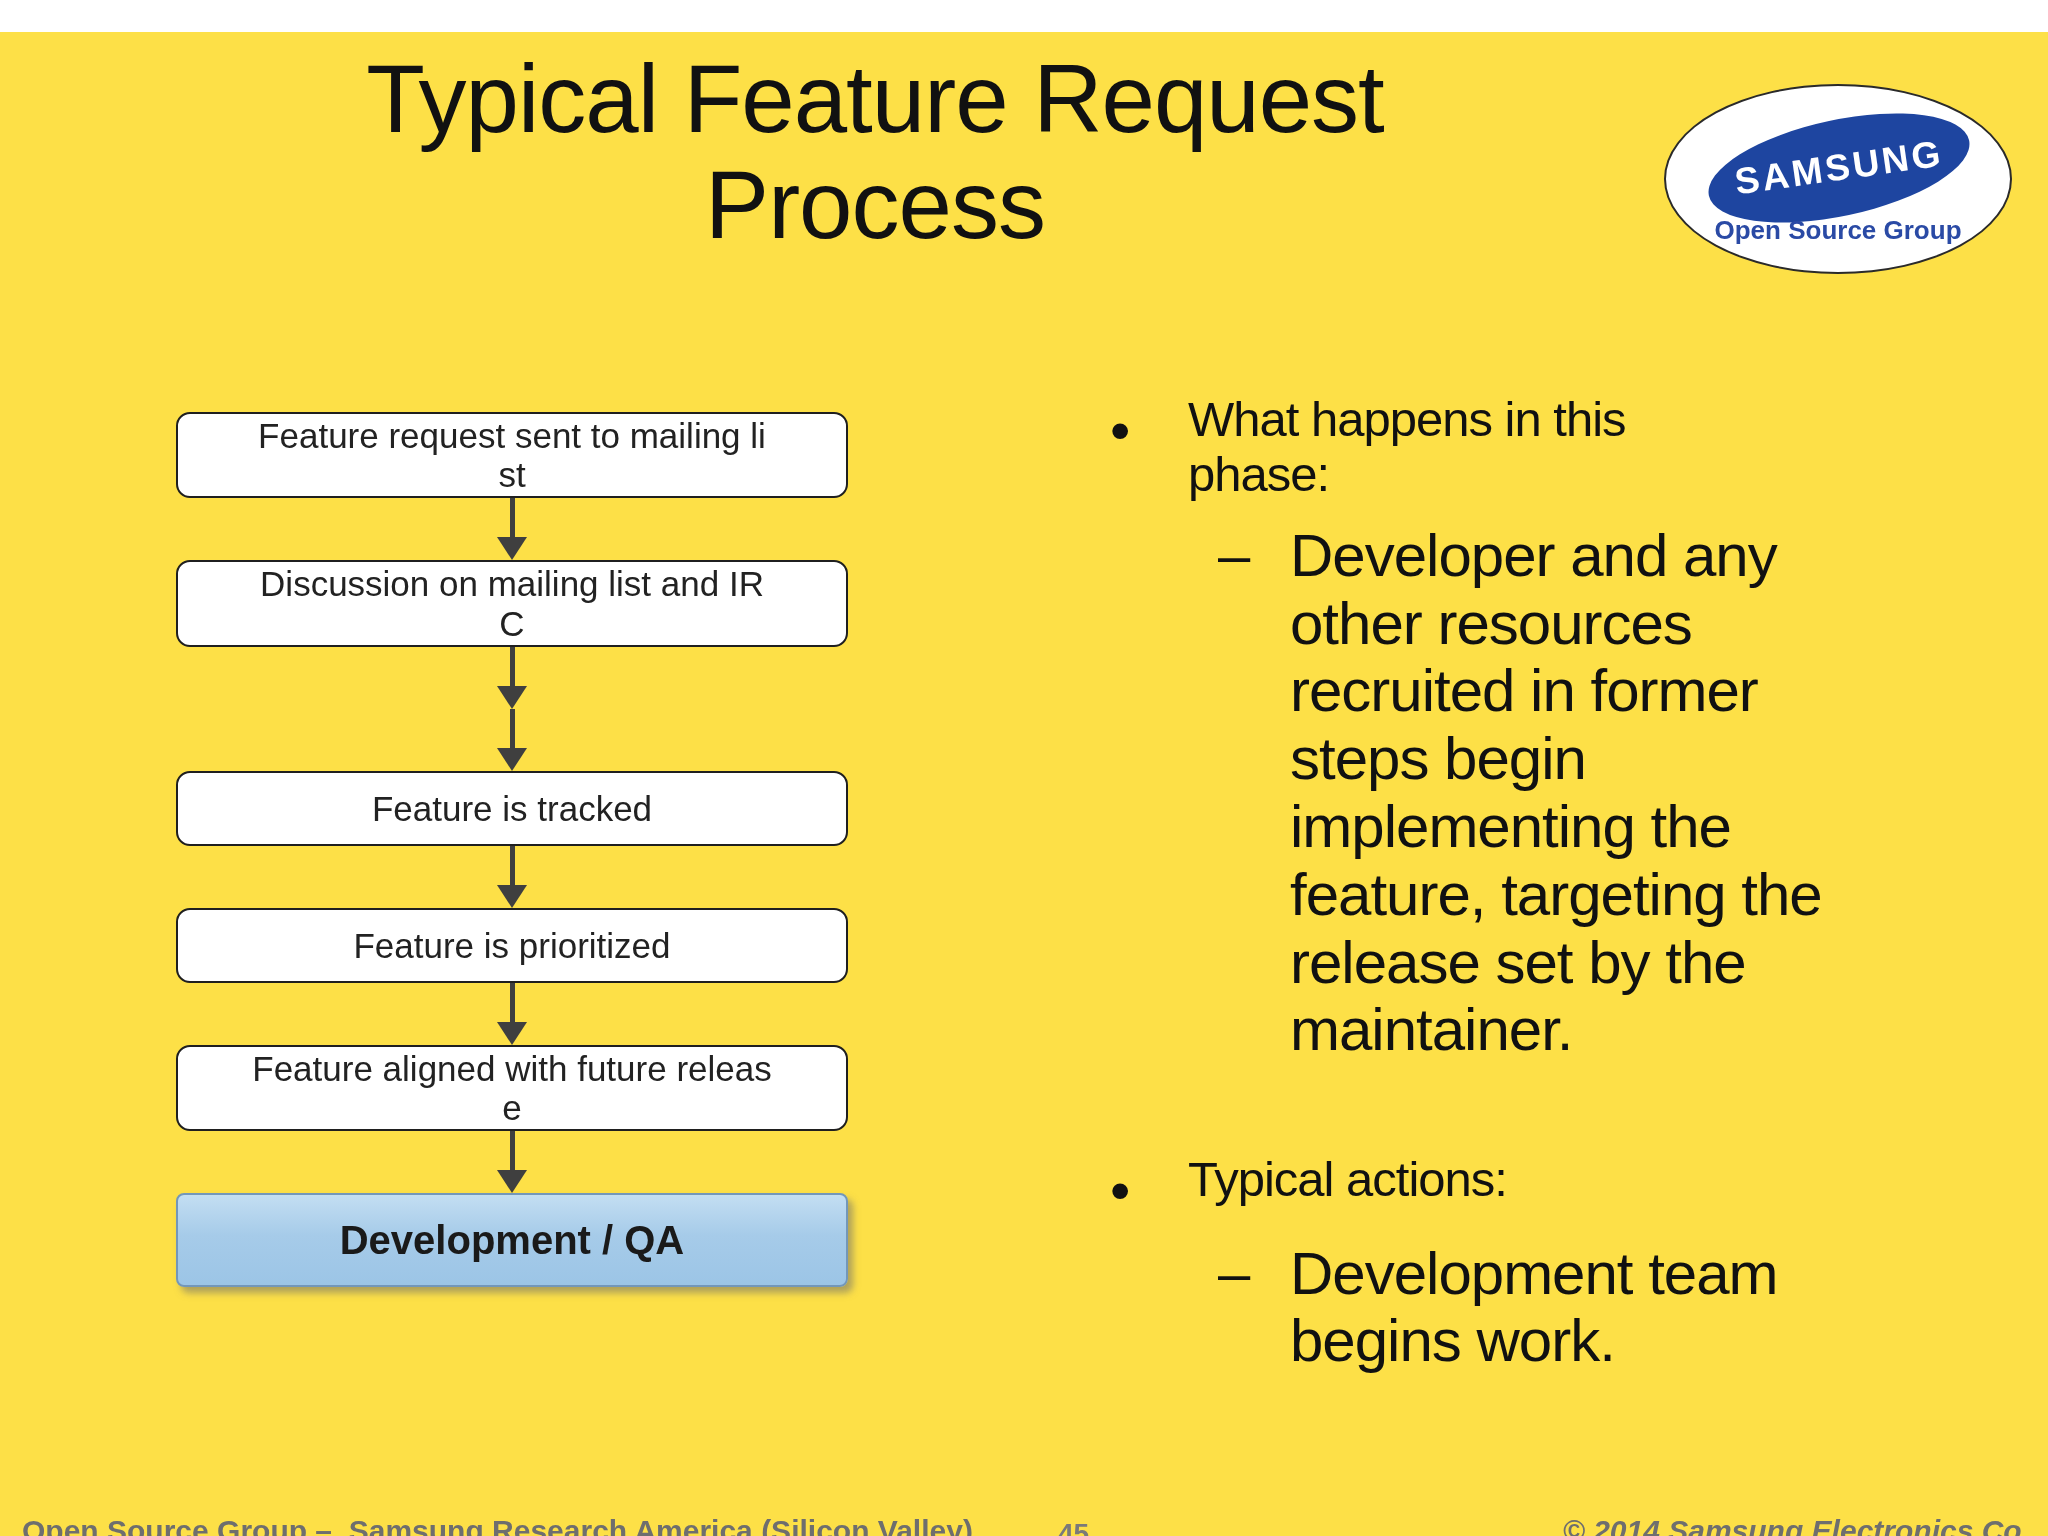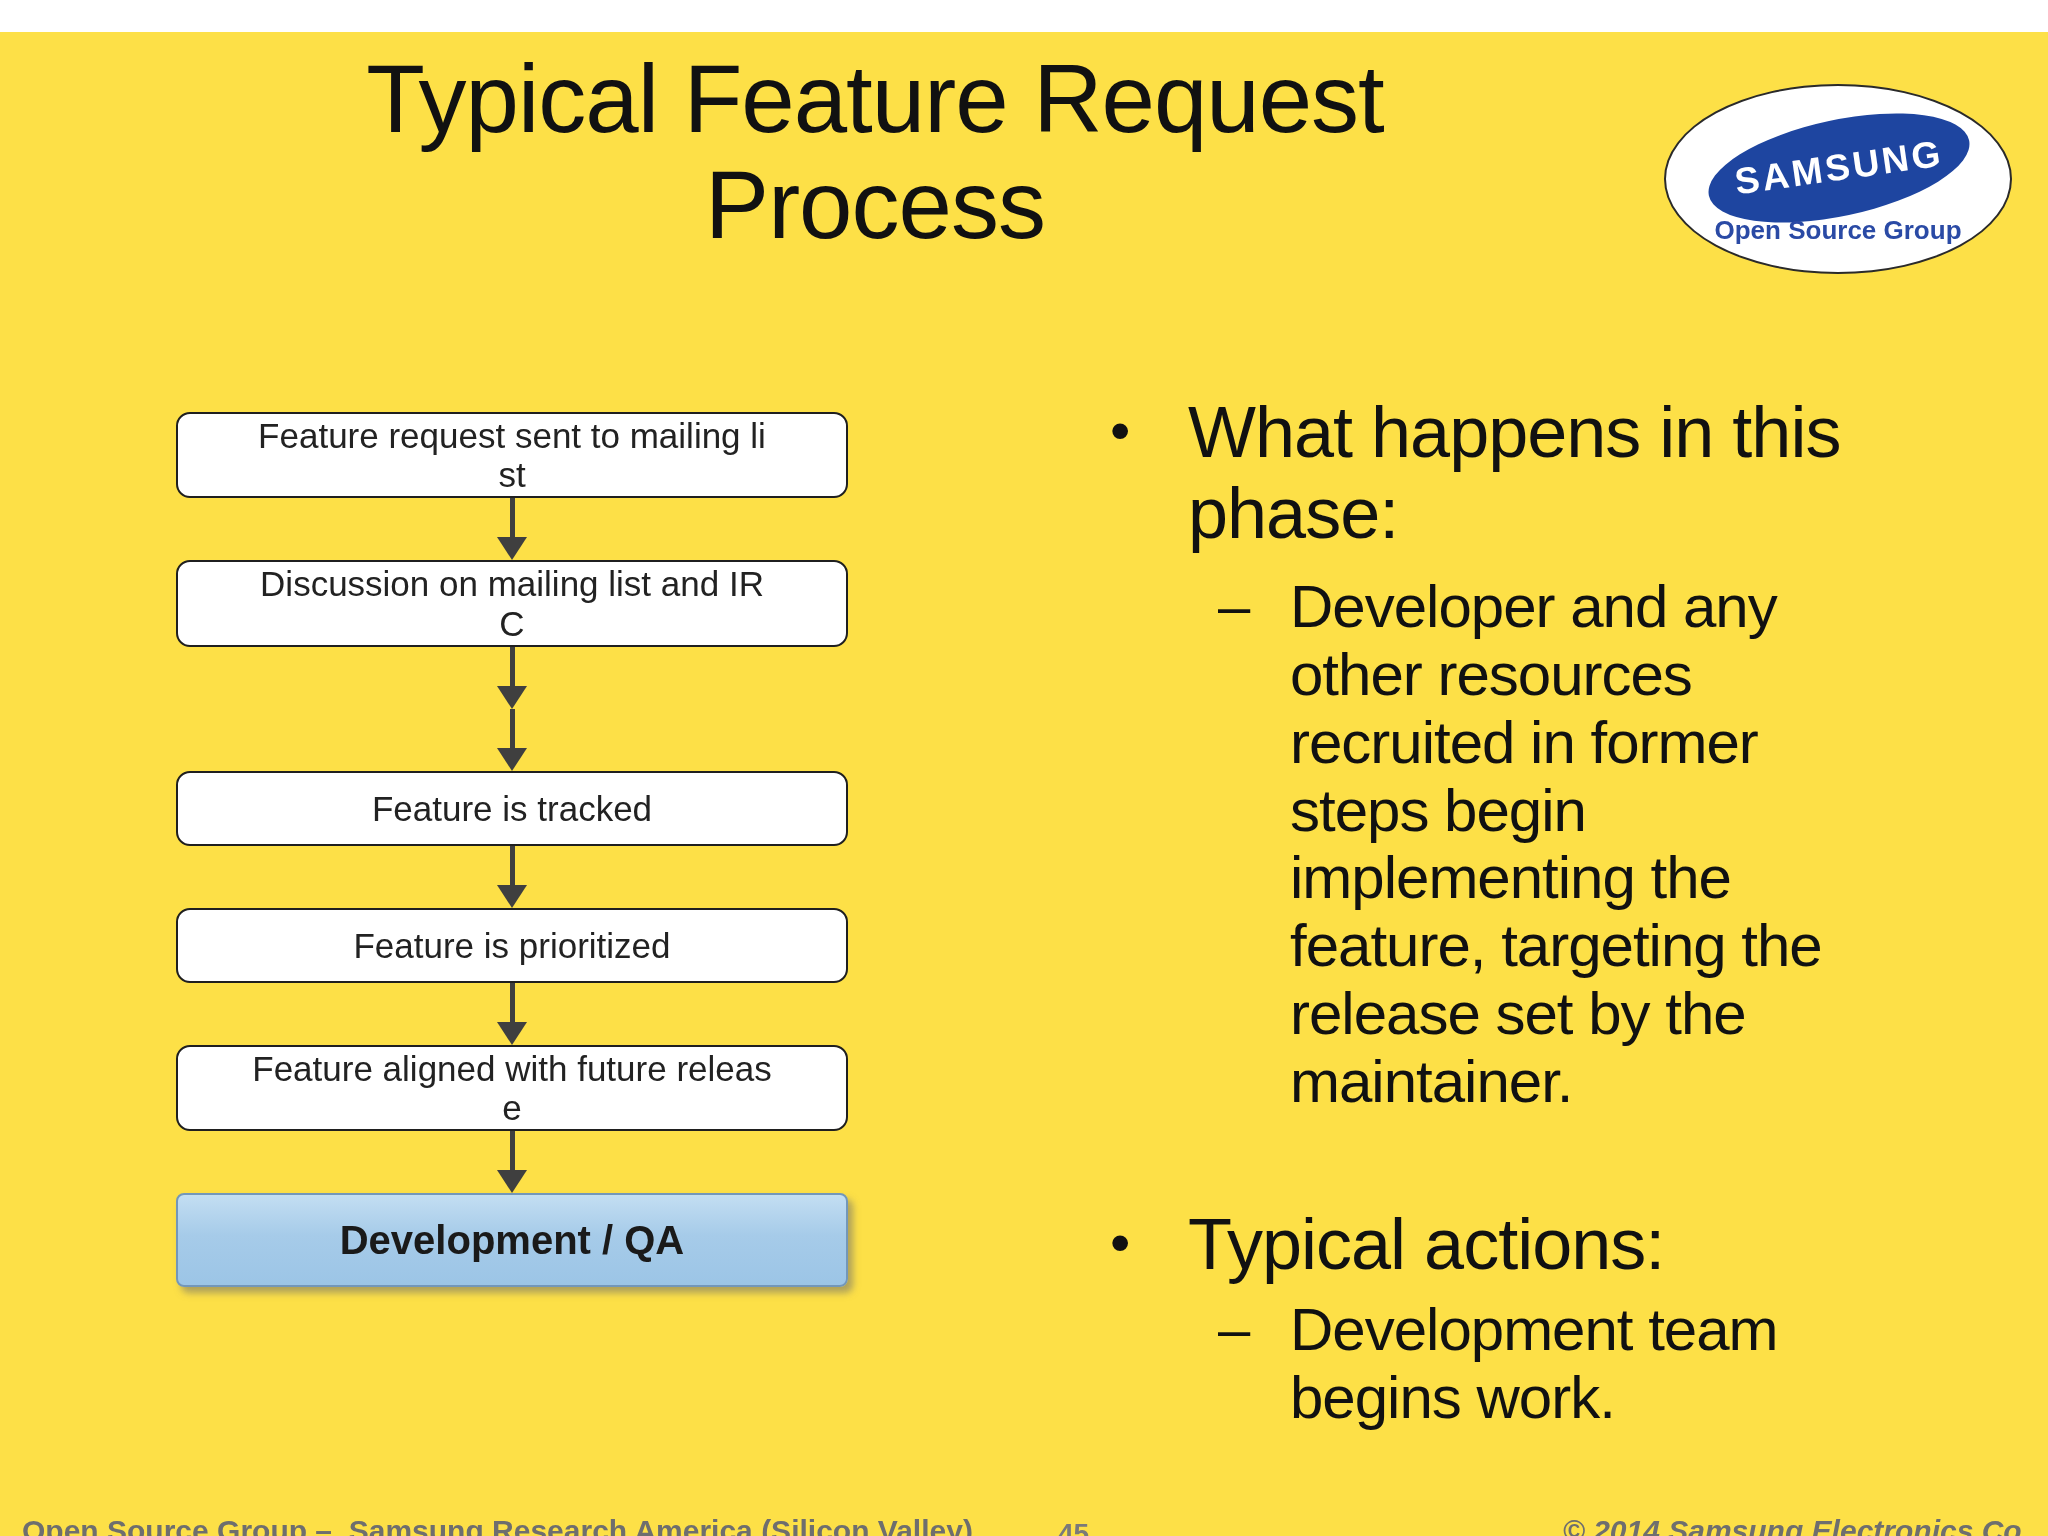--- a/index.html
+++ b/index.html
@@ -118,21 +118,21 @@
   }
   .bullet-row{display:flex;align-items:flex-start;}
   .bullet-marker{
     width:92px;flex:none;
     font-size:58px;line-height:1.3;
     text-align:left;
     padding-left:14px;
   }
   .bullet-text{
     flex:1;
-    font-size:72px;
+    font-size:49px;
     line-height:1.12;
     white-space:pre-line;
     letter-spacing:-1px;
   }
   .sub-row{display:flex;align-items:flex-start;margin-left:122px;margin-top:20px;}
   .sub-marker{
     width:72px;flex:none;
     font-size:58px;line-height:1.15;
   }
   .sub-text{

